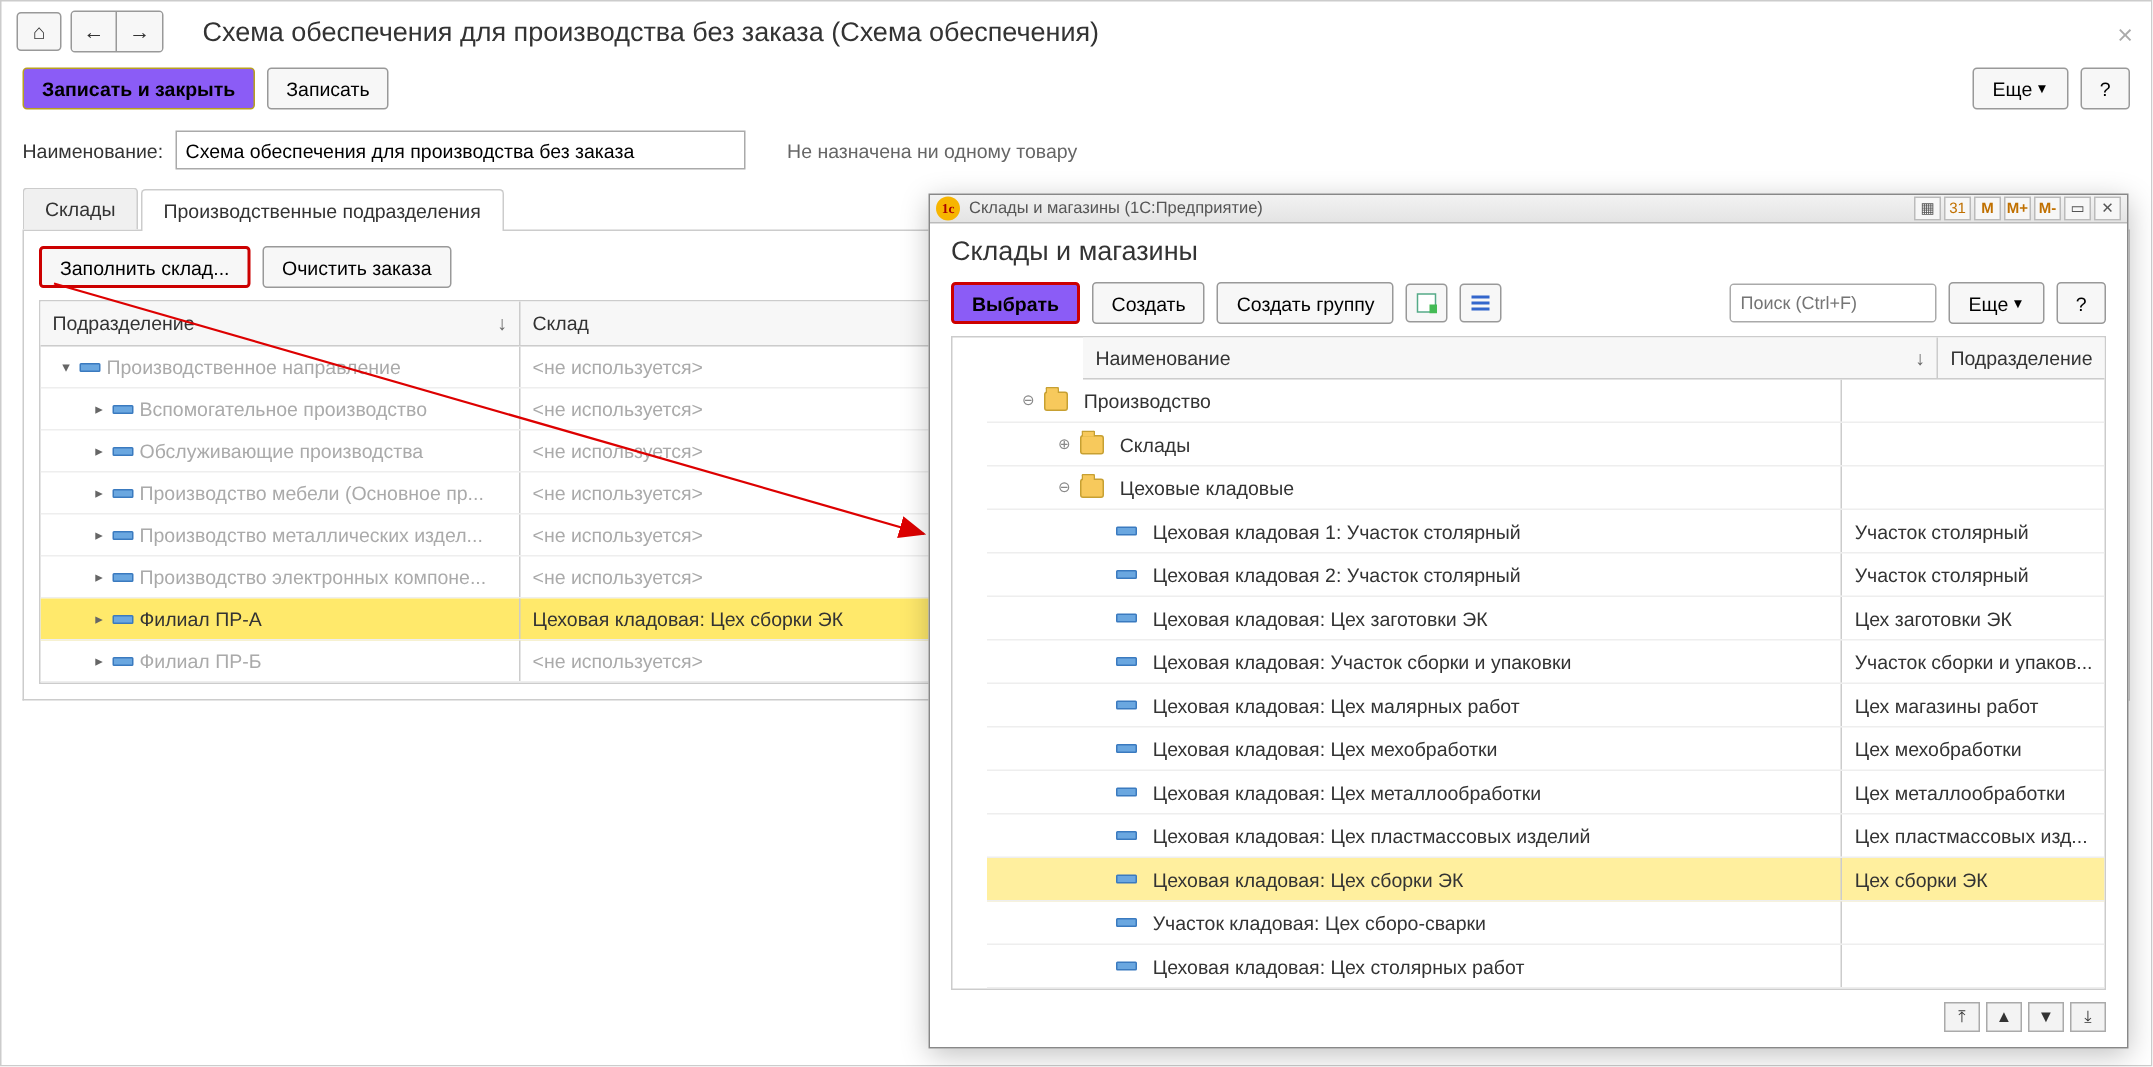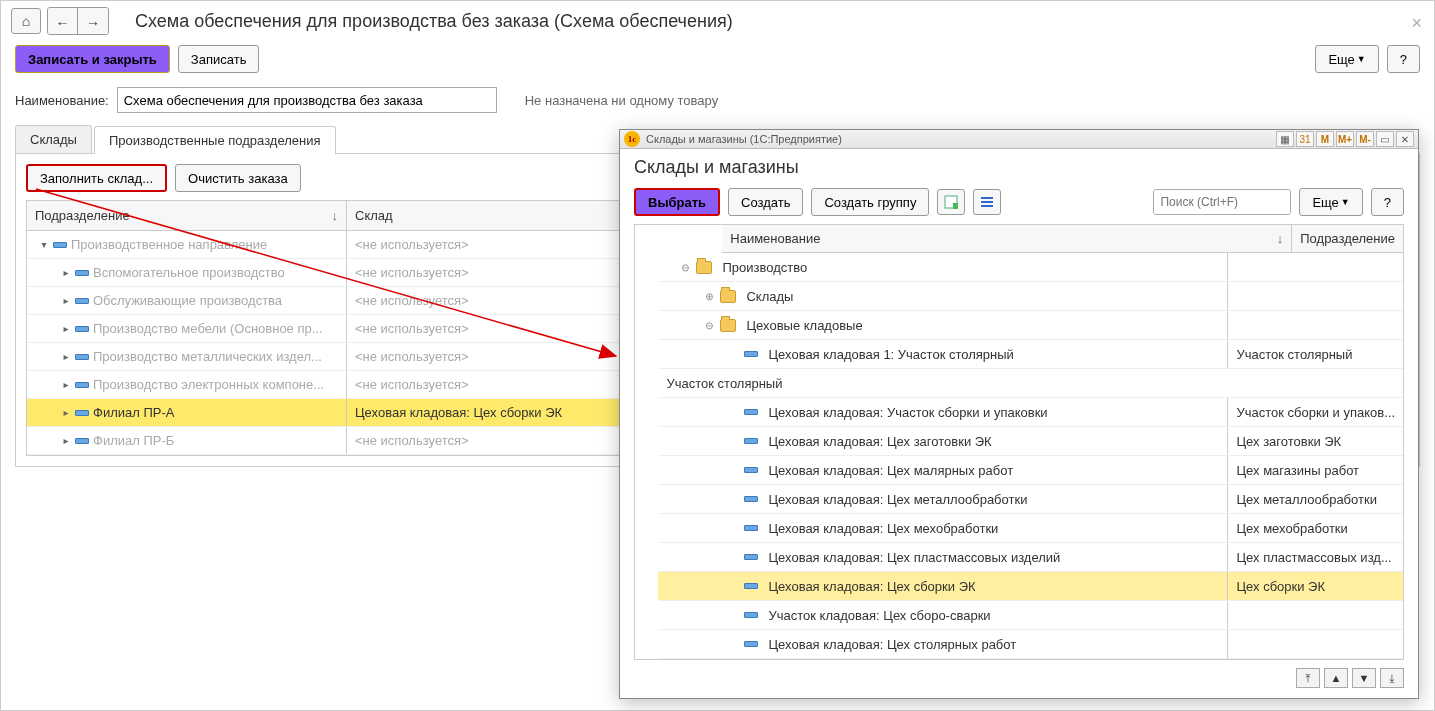--- a/index.html
+++ b/index.html
@@ -520,82 +520,89 @@
                 <span class="tog" style="width:14px"></span>
                 <span class="bar-icon"></span>
                 <span style="margin-left:6px">Цеховая кладовая 1: Участок столярный</span>
               </div>
             </div>
             <div class="mcol-dept">
               <span>Участок столярный</span>
             </div>
           </div>
           <div class="mrow">
+            <div class="mcol-name">
+              <div class="tree-cell" style="padding-left:60px">
+                <span class="tog" style="width:14px"></span>
+                <span class="bar-icon"></span>
+                <span style="margin-left:6px">Цеховая кладовая 2: Участок столярный</span>
+              </div>
+            </div>
             <div class="mcol-dept">
               <span>Участок столярный</span>
             </div>
           </div>
           <div class="mrow">
             <div class="mcol-name">
               <div class="tree-cell" style="padding-left:60px">
                 <span class="tog" style="width:14px"></span>
                 <span class="bar-icon"></span>
+                <span style="margin-left:6px">Цеховая кладовая: Цех заготовки ЭК</span>
+              </div>
+            </div>
+            <div class="mcol-dept">
+              <span>Цех заготовки ЭК</span>
+            </div>
+          </div>
+          <div class="mrow">
+            <div class="mcol-name">
+              <div class="tree-cell" style="padding-left:60px">
+                <span class="tog" style="width:14px"></span>
+                <span class="bar-icon"></span>
                 <span style="margin-left:6px">Цеховая кладовая: Участок сборки и упаковки</span>
               </div>
             </div>
             <div class="mcol-dept">
               <span>Участок сборки и упаков...</span>
             </div>
           </div>
           <div class="mrow">
             <div class="mcol-name">
               <div class="tree-cell" style="padding-left:60px">
                 <span class="tog" style="width:14px"></span>
                 <span class="bar-icon"></span>
-                <span style="margin-left:6px">Цеховая кладовая: Цех заготовки ЭК</span>
-              </div>
-            </div>
-            <div class="mcol-dept">
-              <span>Цех заготовки ЭК</span>
-            </div>
-          </div>
-          <div class="mrow">
-            <div class="mcol-name">
-              <div class="tree-cell" style="padding-left:60px">
-                <span class="tog" style="width:14px"></span>
-                <span class="bar-icon"></span>
                 <span style="margin-left:6px">Цеховая кладовая: Цех малярных работ</span>
               </div>
             </div>
             <div class="mcol-dept">
               <span>Цех магазины работ</span>
             </div>
           </div>
           <div class="mrow">
             <div class="mcol-name">
               <div class="tree-cell" style="padding-left:60px">
                 <span class="tog" style="width:14px"></span>
                 <span class="bar-icon"></span>
+                <span style="margin-left:6px">Цеховая кладовая: Цех мехобработки</span>
+              </div>
+            </div>
+            <div class="mcol-dept">
+              <span>Цех мехобработки</span>
+            </div>
+          </div>
+          <div class="mrow">
+            <div class="mcol-name">
+              <div class="tree-cell" style="padding-left:60px">
+                <span class="tog" style="width:14px"></span>
+                <span class="bar-icon"></span>
                 <span style="margin-left:6px">Цеховая кладовая: Цех металлообработки</span>
               </div>
             </div>
             <div class="mcol-dept">
               <span>Цех металлообработки</span>
-            </div>
-          </div>
-          <div class="mrow">
-            <div class="mcol-name">
-              <div class="tree-cell" style="padding-left:60px">
-                <span class="tog" style="width:14px"></span>
-                <span class="bar-icon"></span>
-                <span style="margin-left:6px">Цеховая кладовая: Цех мехобработки</span>
-              </div>
-            </div>
-            <div class="mcol-dept">
-              <span>Цех мехобработки</span>
             </div>
           </div>
           <div class="mrow">
             <div class="mcol-name">
               <div class="tree-cell" style="padding-left:60px">
                 <span class="tog" style="width:14px"></span>
                 <span class="bar-icon"></span>
                 <span style="margin-left:6px">Цеховая кладовая: Цех пластмассовых изделий</span>
               </div>
             </div>

